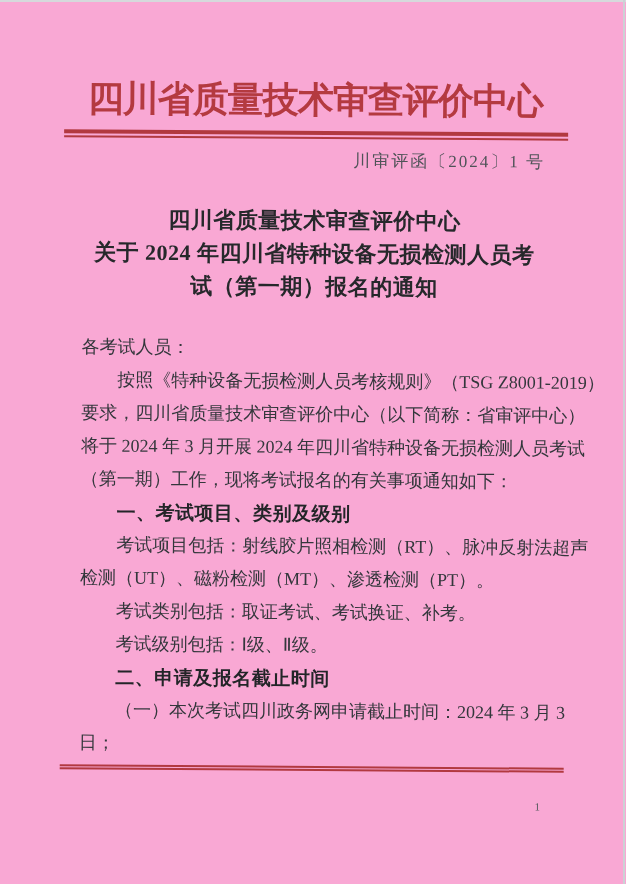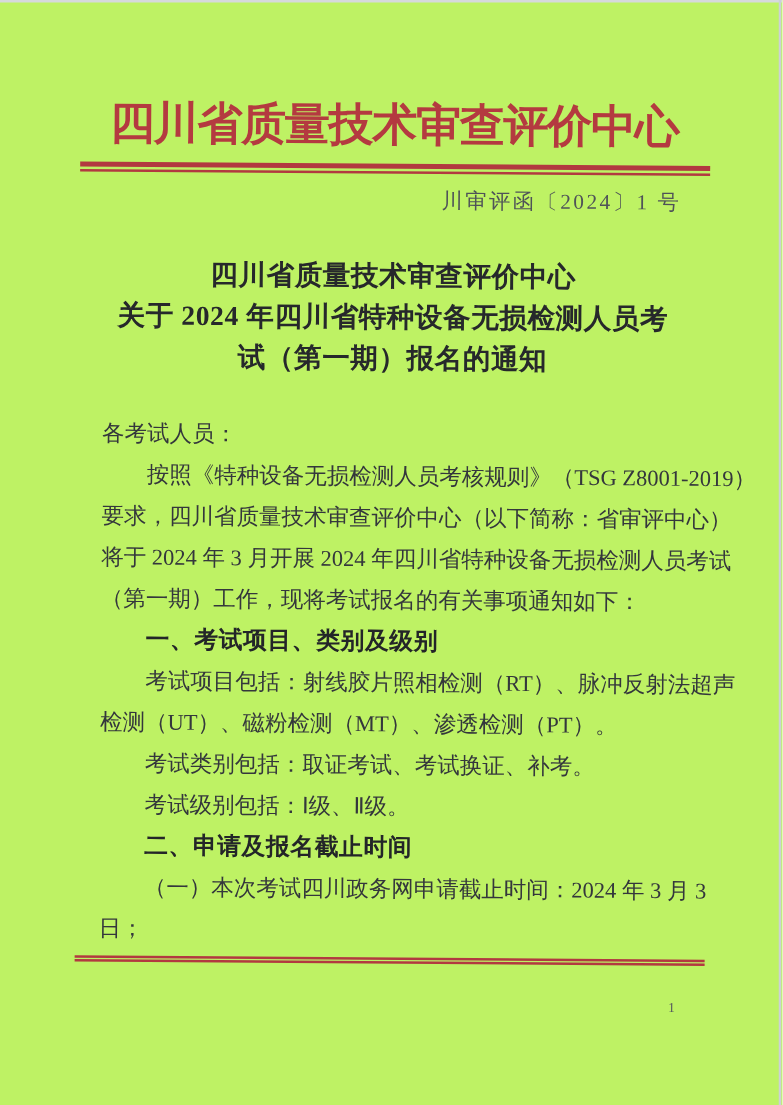--- a/index.html
+++ b/index.html
@@ -1,20 +1,20 @@
 <!DOCTYPE html>
 <html><head>
 <meta charset="utf-8">
 <style>
   html, body { margin: 0; padding: 0; background: #ffffff; }
   .page {
     position: relative;
     width: 626px;
     height: 884px;
-    background: #bef264;
+    background: #f9a8d4;
     overflow: hidden;
     font-family: "Liberation Serif", serif;
   }
   .scan-edge-top {
     position: absolute; top: 0; left: 0; width: 100%; height: 2px;
     background: #d6d9dc;
   }
   .scan-edge-right {
     position: absolute; top: 0; right: 1px; width: 2px; height: 100%;
     background: #ccd1d5;

